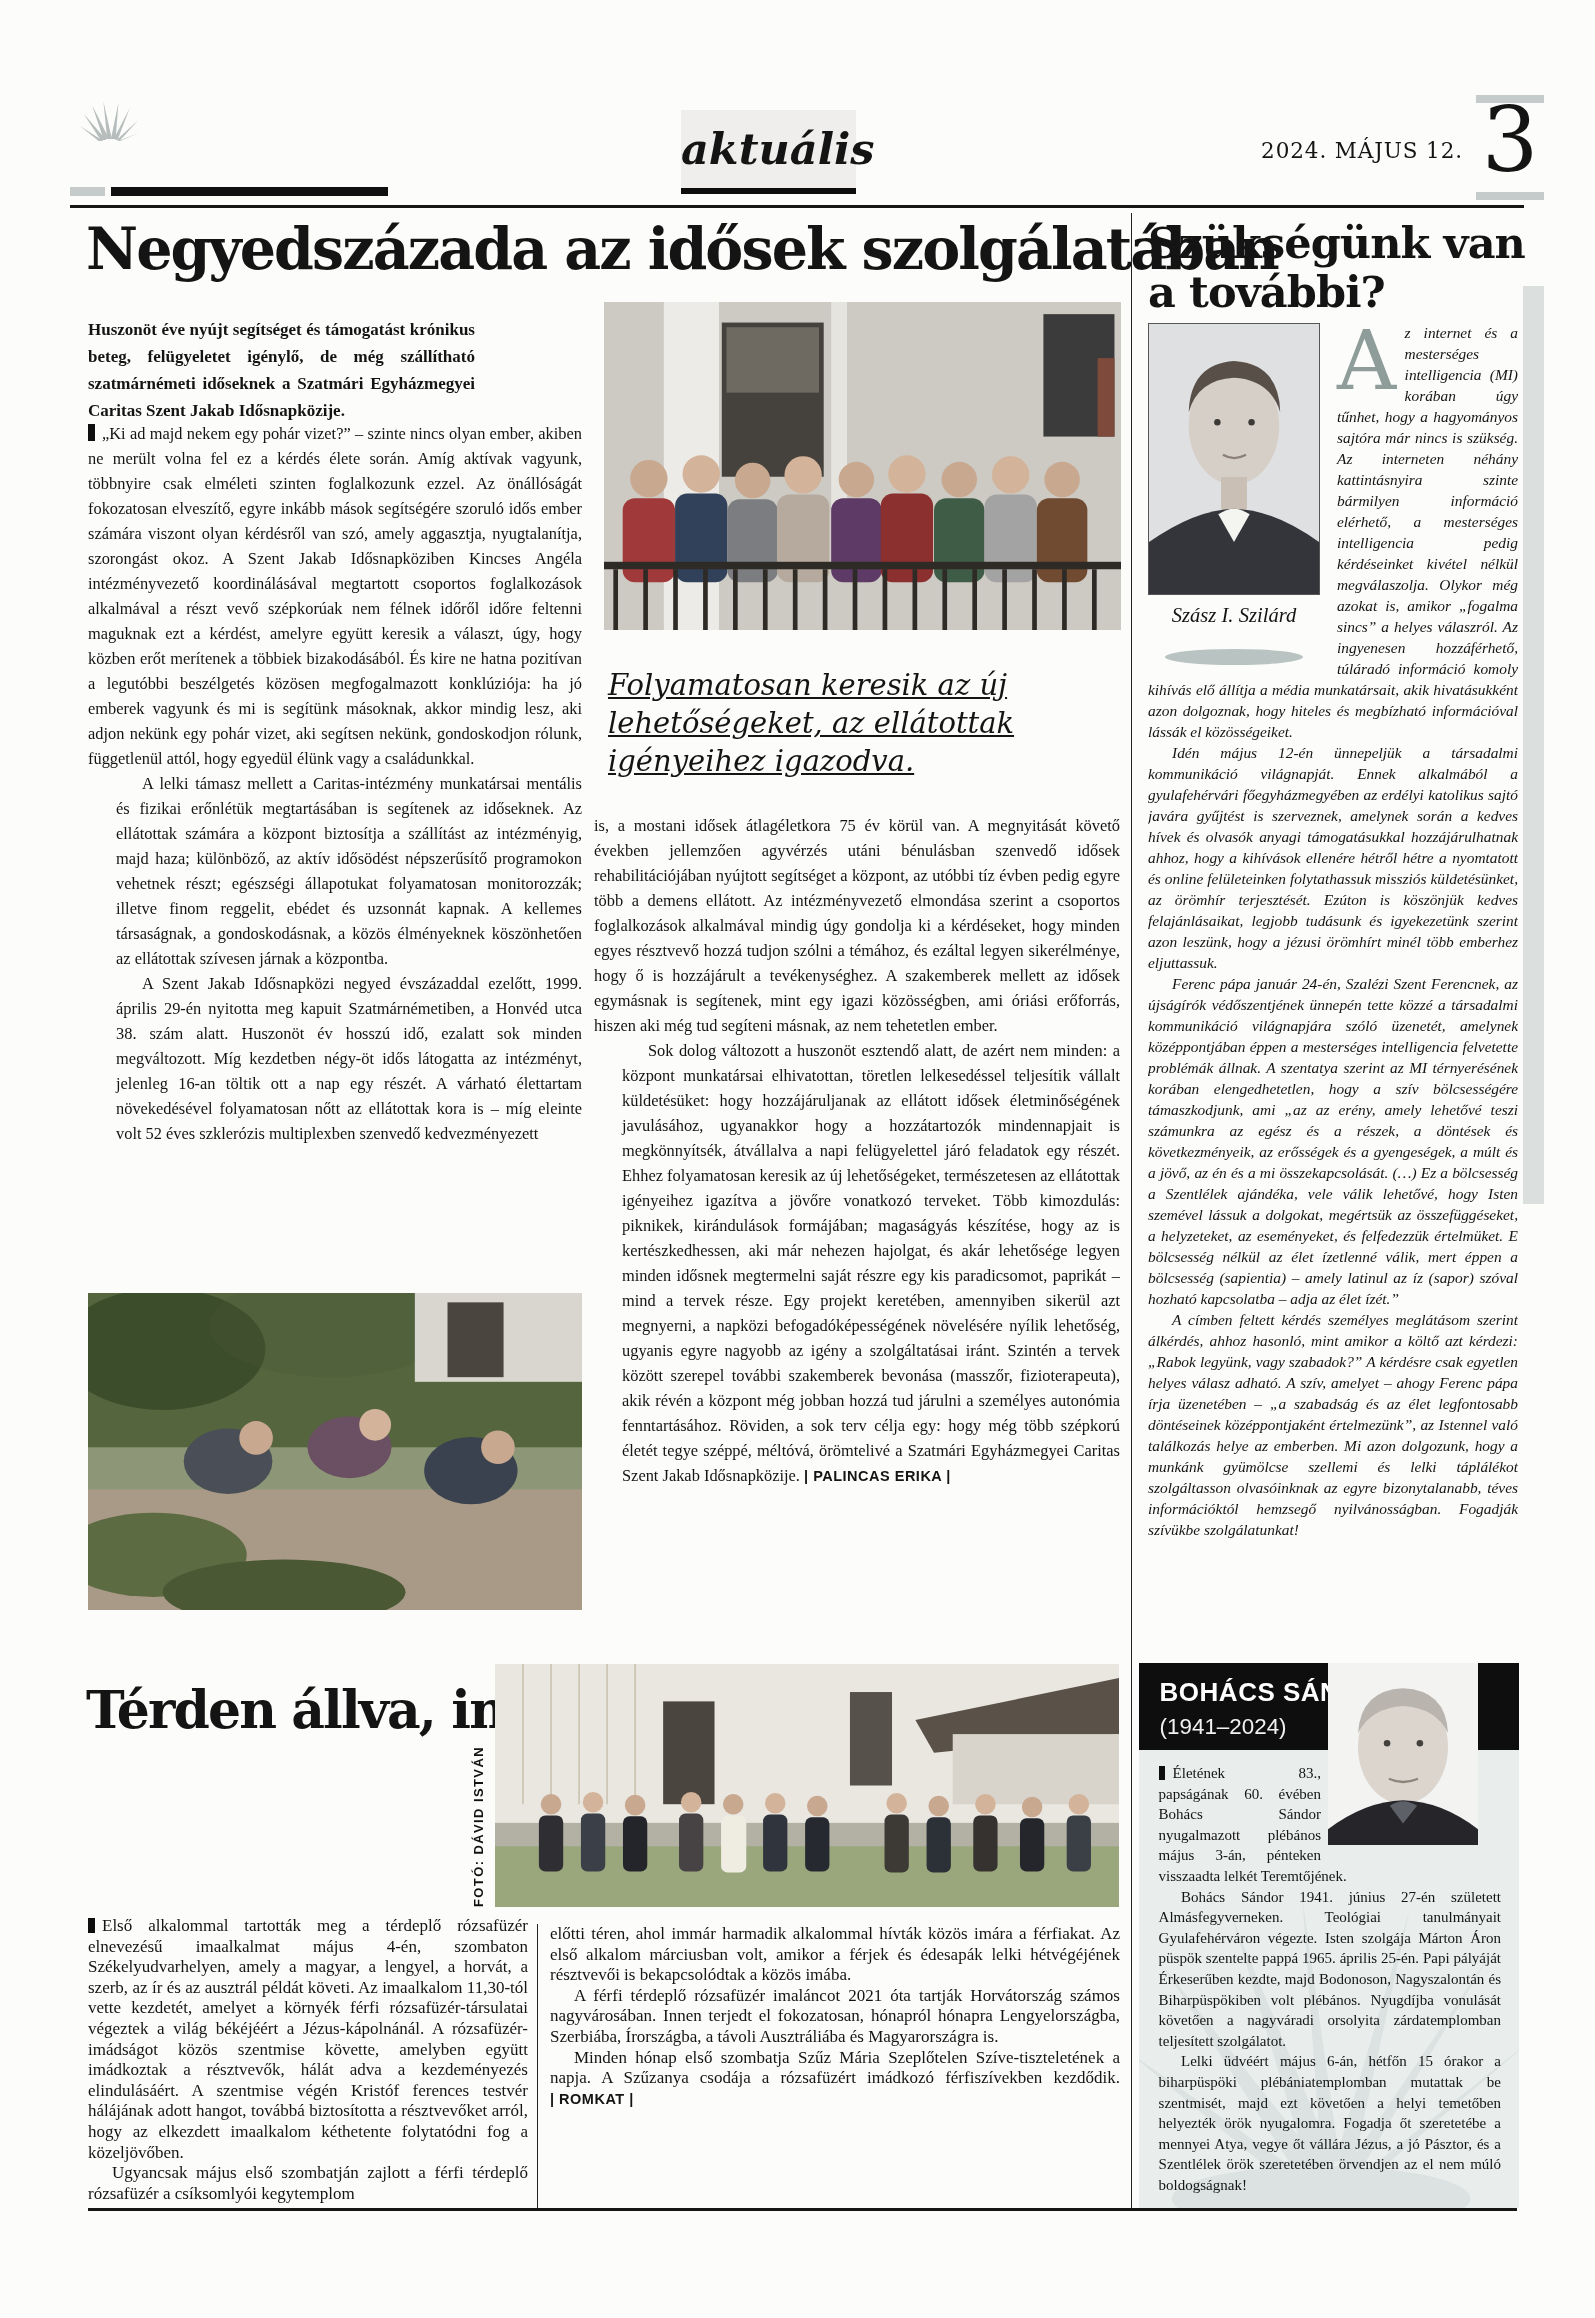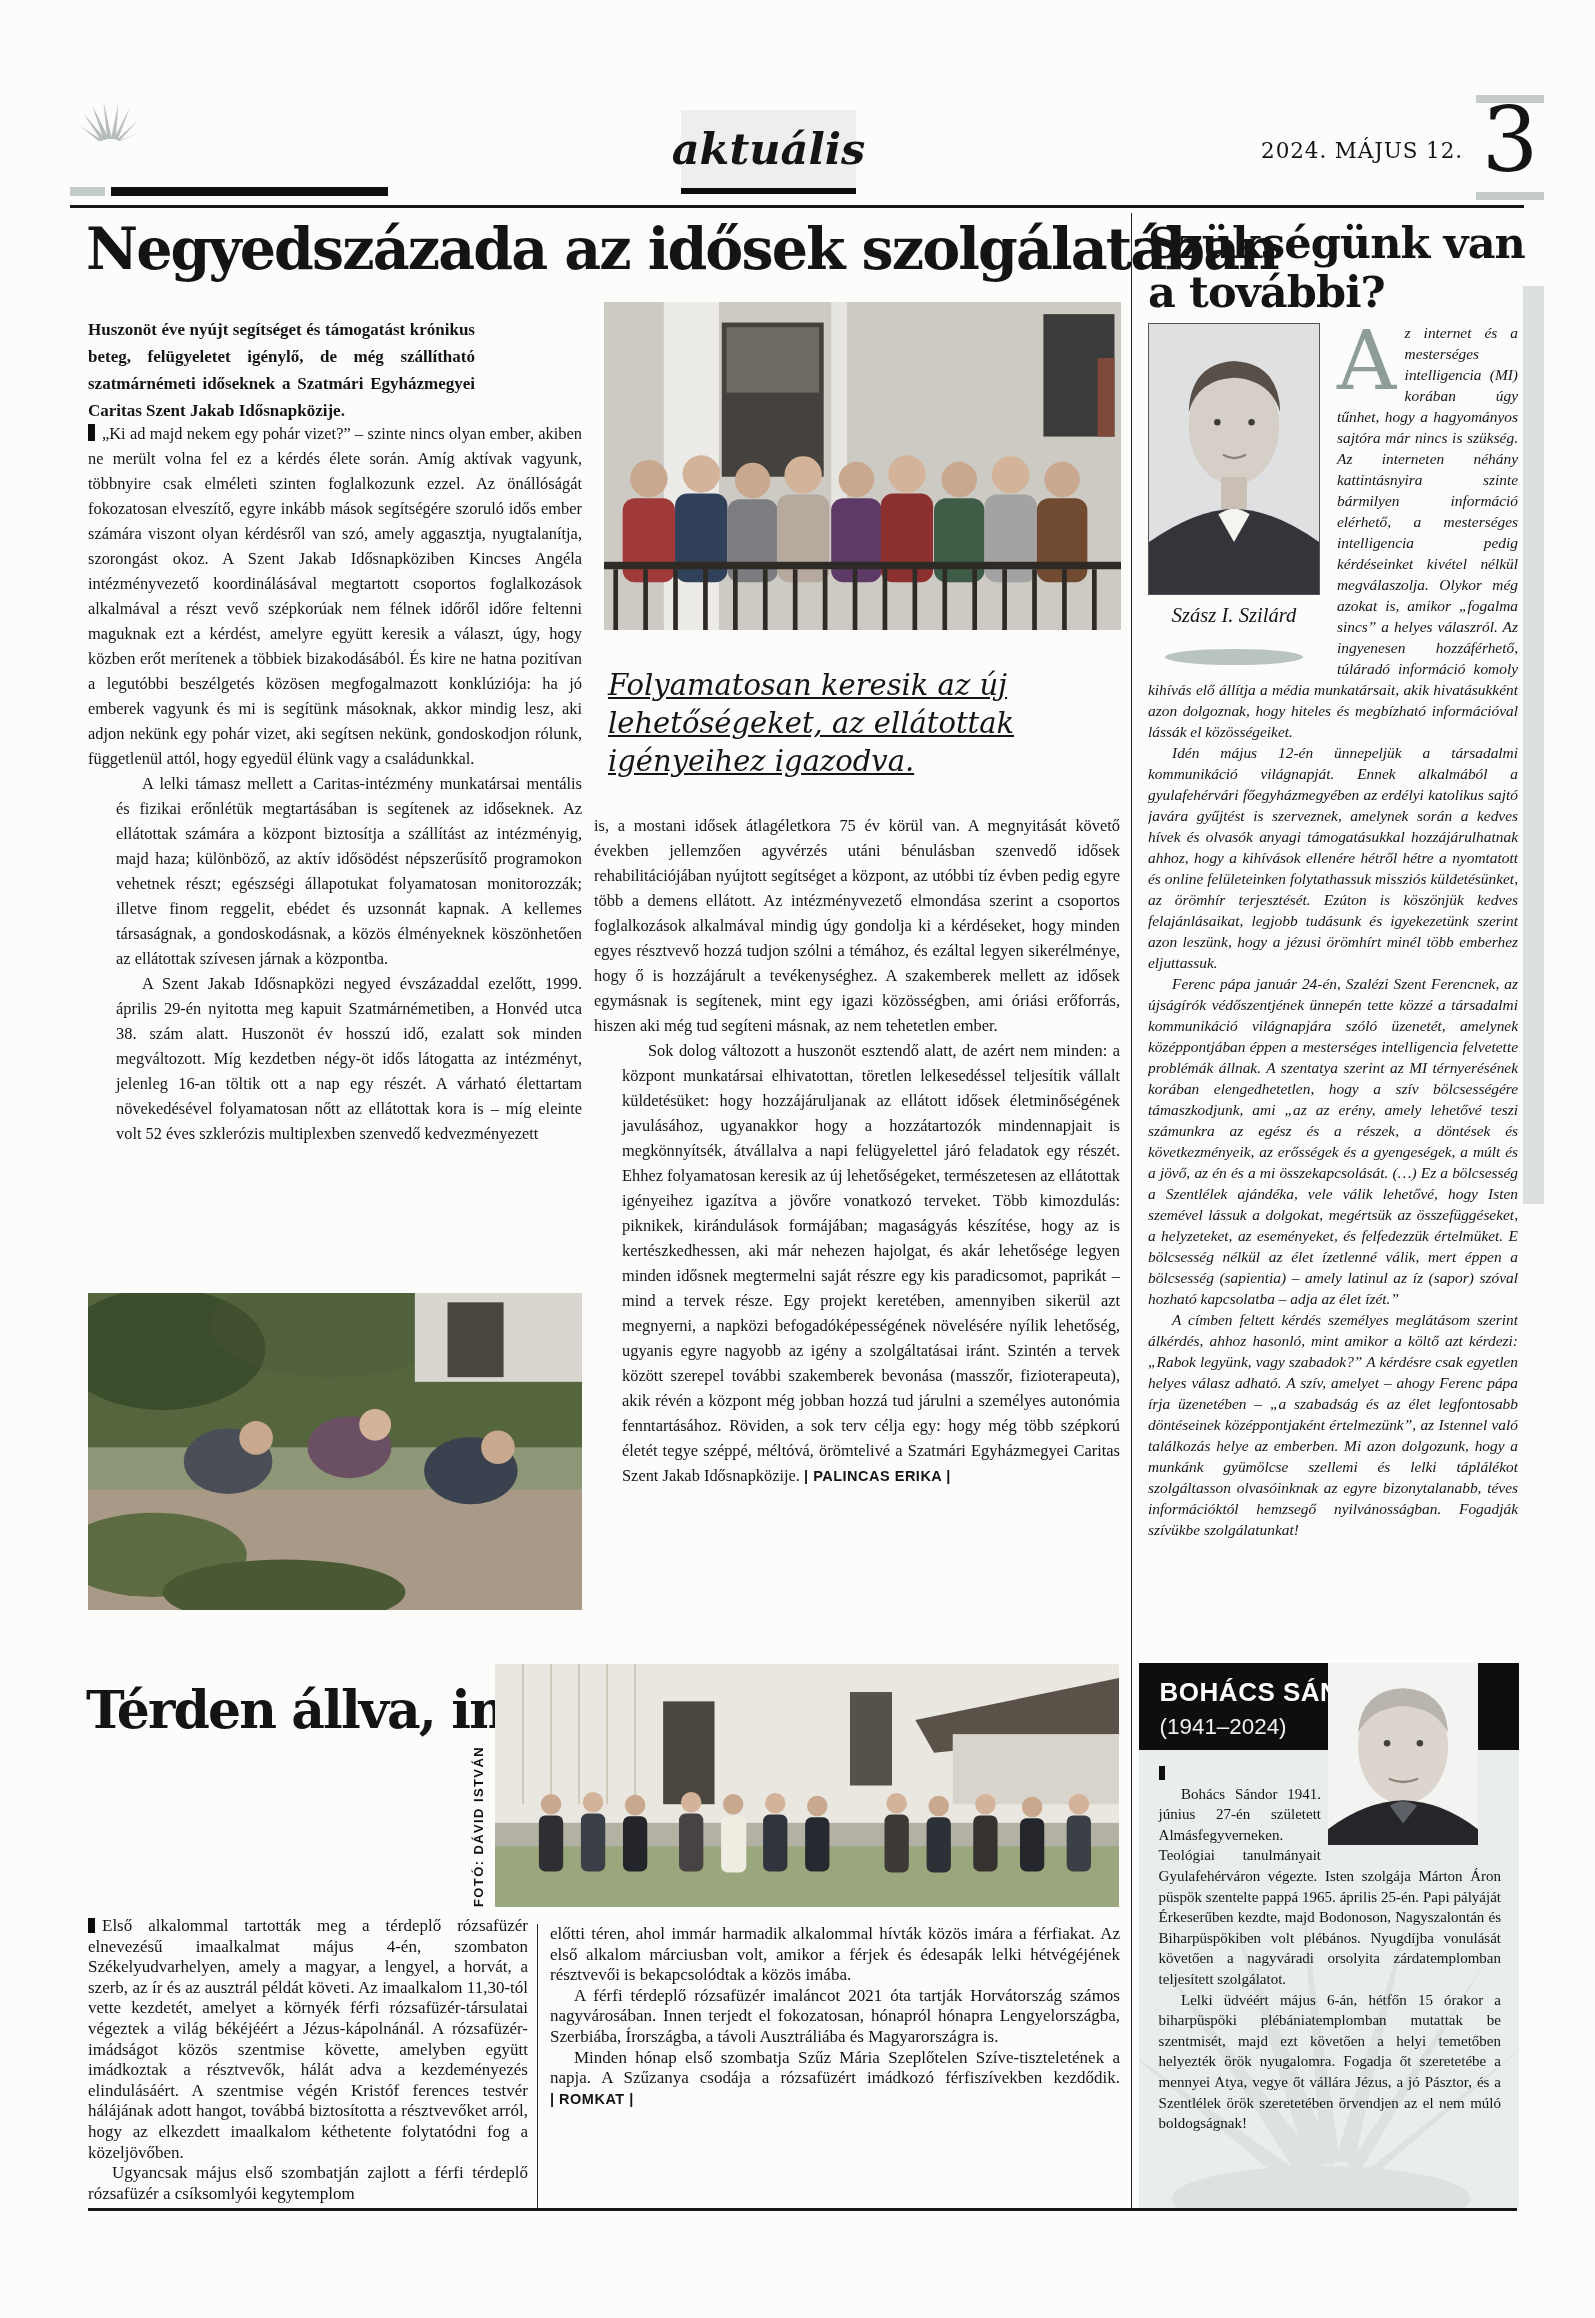--- a/index.html
+++ b/index.html
@@ -6,21 +6,21 @@
   .page{position:relative;width:1595px;height:2319px;background:#fcfcfa;color:#141414;
         font-family:"Liberation Serif",serif;overflow:hidden;}
   .abs{position:absolute;}
 
   
   .logo-text{position:absolute;left:70px;top:79px;font-family:"DejaVu Serif",serif;
              font-style:italic;font-weight:700;font-size:79px;line-height:1;letter-spacing:-2.8px;}
   .logo-bar-gray{position:absolute;left:70px;top:187px;width:35px;height:9.3px;background:#c4cbca;}
   .logo-bar-black{position:absolute;left:111px;top:187px;width:277px;height:9.3px;background:#101010;}
   .badge{position:absolute;left:681px;top:110px;width:175px;height:78px;background:#efeeec;
-         border-bottom:6.5px solid #0d0d0d;display:flex;align-items:center;justify-content:center;}
+         border-bottom:6.5px solid #0d0d0d;display:flex;align-items:center;justify-content:flex-start;}
   .badge span{font-family:"DejaVu Serif",serif;font-style:italic;font-weight:700;font-size:43px;}
   .issue-date{position:absolute;left:1215px;top:138px;width:248px;text-align:right;
               font-family:"DejaVu Serif",serif;font-size:21.5px;letter-spacing:0.9px;}
   .pagenum{position:absolute;left:1476px;top:92px;width:68px;text-align:center;
            font-family:"DejaVu Serif",serif;font-size:89px;line-height:1.1;}
   .pagebar{position:absolute;left:1476px;width:68px;height:7.5px;background:#c4cbca;}
   .header-rule{position:absolute;left:70px;top:205px;width:1454px;height:3.3px;background:#161616;}
 
   
   .vdiv{position:absolute;width:1.4px;background:#232323;}
@@ -249,21 +249,21 @@
           <polygon points="400,610 240,80 460,606"></polygon>
           <polygon points="380,630 90,180 440,620"></polygon>
           <polygon points="370,660 10,360 420,650"></polygon>
           <polygon points="460,600 620,60 500,606"></polygon>
           <polygon points="480,620 790,160 510,626"></polygon>
           <polygon points="490,650 880,340 520,650"></polygon>
           <ellipse cx="430" cy="680" rx="320" ry="70"></ellipse>
         </g>
       </svg>
       <span class="obit-float"></span>
-      <p><span class="mk" style="height:14px"></span></p>
+      <p><span class="mk" style="height:14px"></span><span>Életének 83., papságának 60. évében Bohács Sándor nyugalmazott plébános május 3-án, pénteken visszaadta lelkét Teremtőjének.</span></p>
       <p>Bohács Sándor 1941. június 27-én született Almásfegyverneken. Teológiai tanulmányait Gyulafehérváron végezte. Isten szolgája Márton Áron püspök szentelte pappá 1965. április 25-én. Papi pályáját Érkeserűben kezdte, majd Bodonoson, Nagyszalontán és Biharpüspökiben volt plébános. Nyugdíjba vonulását követően a nagyváradi orsolyita zárdatemplomban teljesített szolgálatot.</p>
       <p>Lelki üdvéért május 6-án, hétfőn 15 órakor a biharpüspöki plébániatemplomban mutattak be szentmisét, majd ezt követően a helyi temetőben helyezték örök nyugalomra. Fogadja őt szeretetébe a mennyei Atya, vegye őt vállára Jézus, a jó Pásztor, és a Szentlélek örök szeretetében örvendjen az el nem múló boldogságnak!</p>
     </div>
     <div class="obit-photo">
       <svg viewBox="0 0 320 390" preserveAspectRatio="none">
         <rect width="320" height="390" fill="#f3f3f2"></rect>
         <ellipse cx="160" cy="180" rx="96" ry="122" fill="#dbd5cd"></ellipse>
         <path d="M64,150 Q70,58 160,54 Q252,58 256,150 Q230,96 160,92 Q92,96 64,150 Z" fill="#b9b5ae"></path>
         <circle cx="126" cy="172" r="7" fill="#44413c"></circle>
         <circle cx="196" cy="172" r="7" fill="#44413c"></circle>

